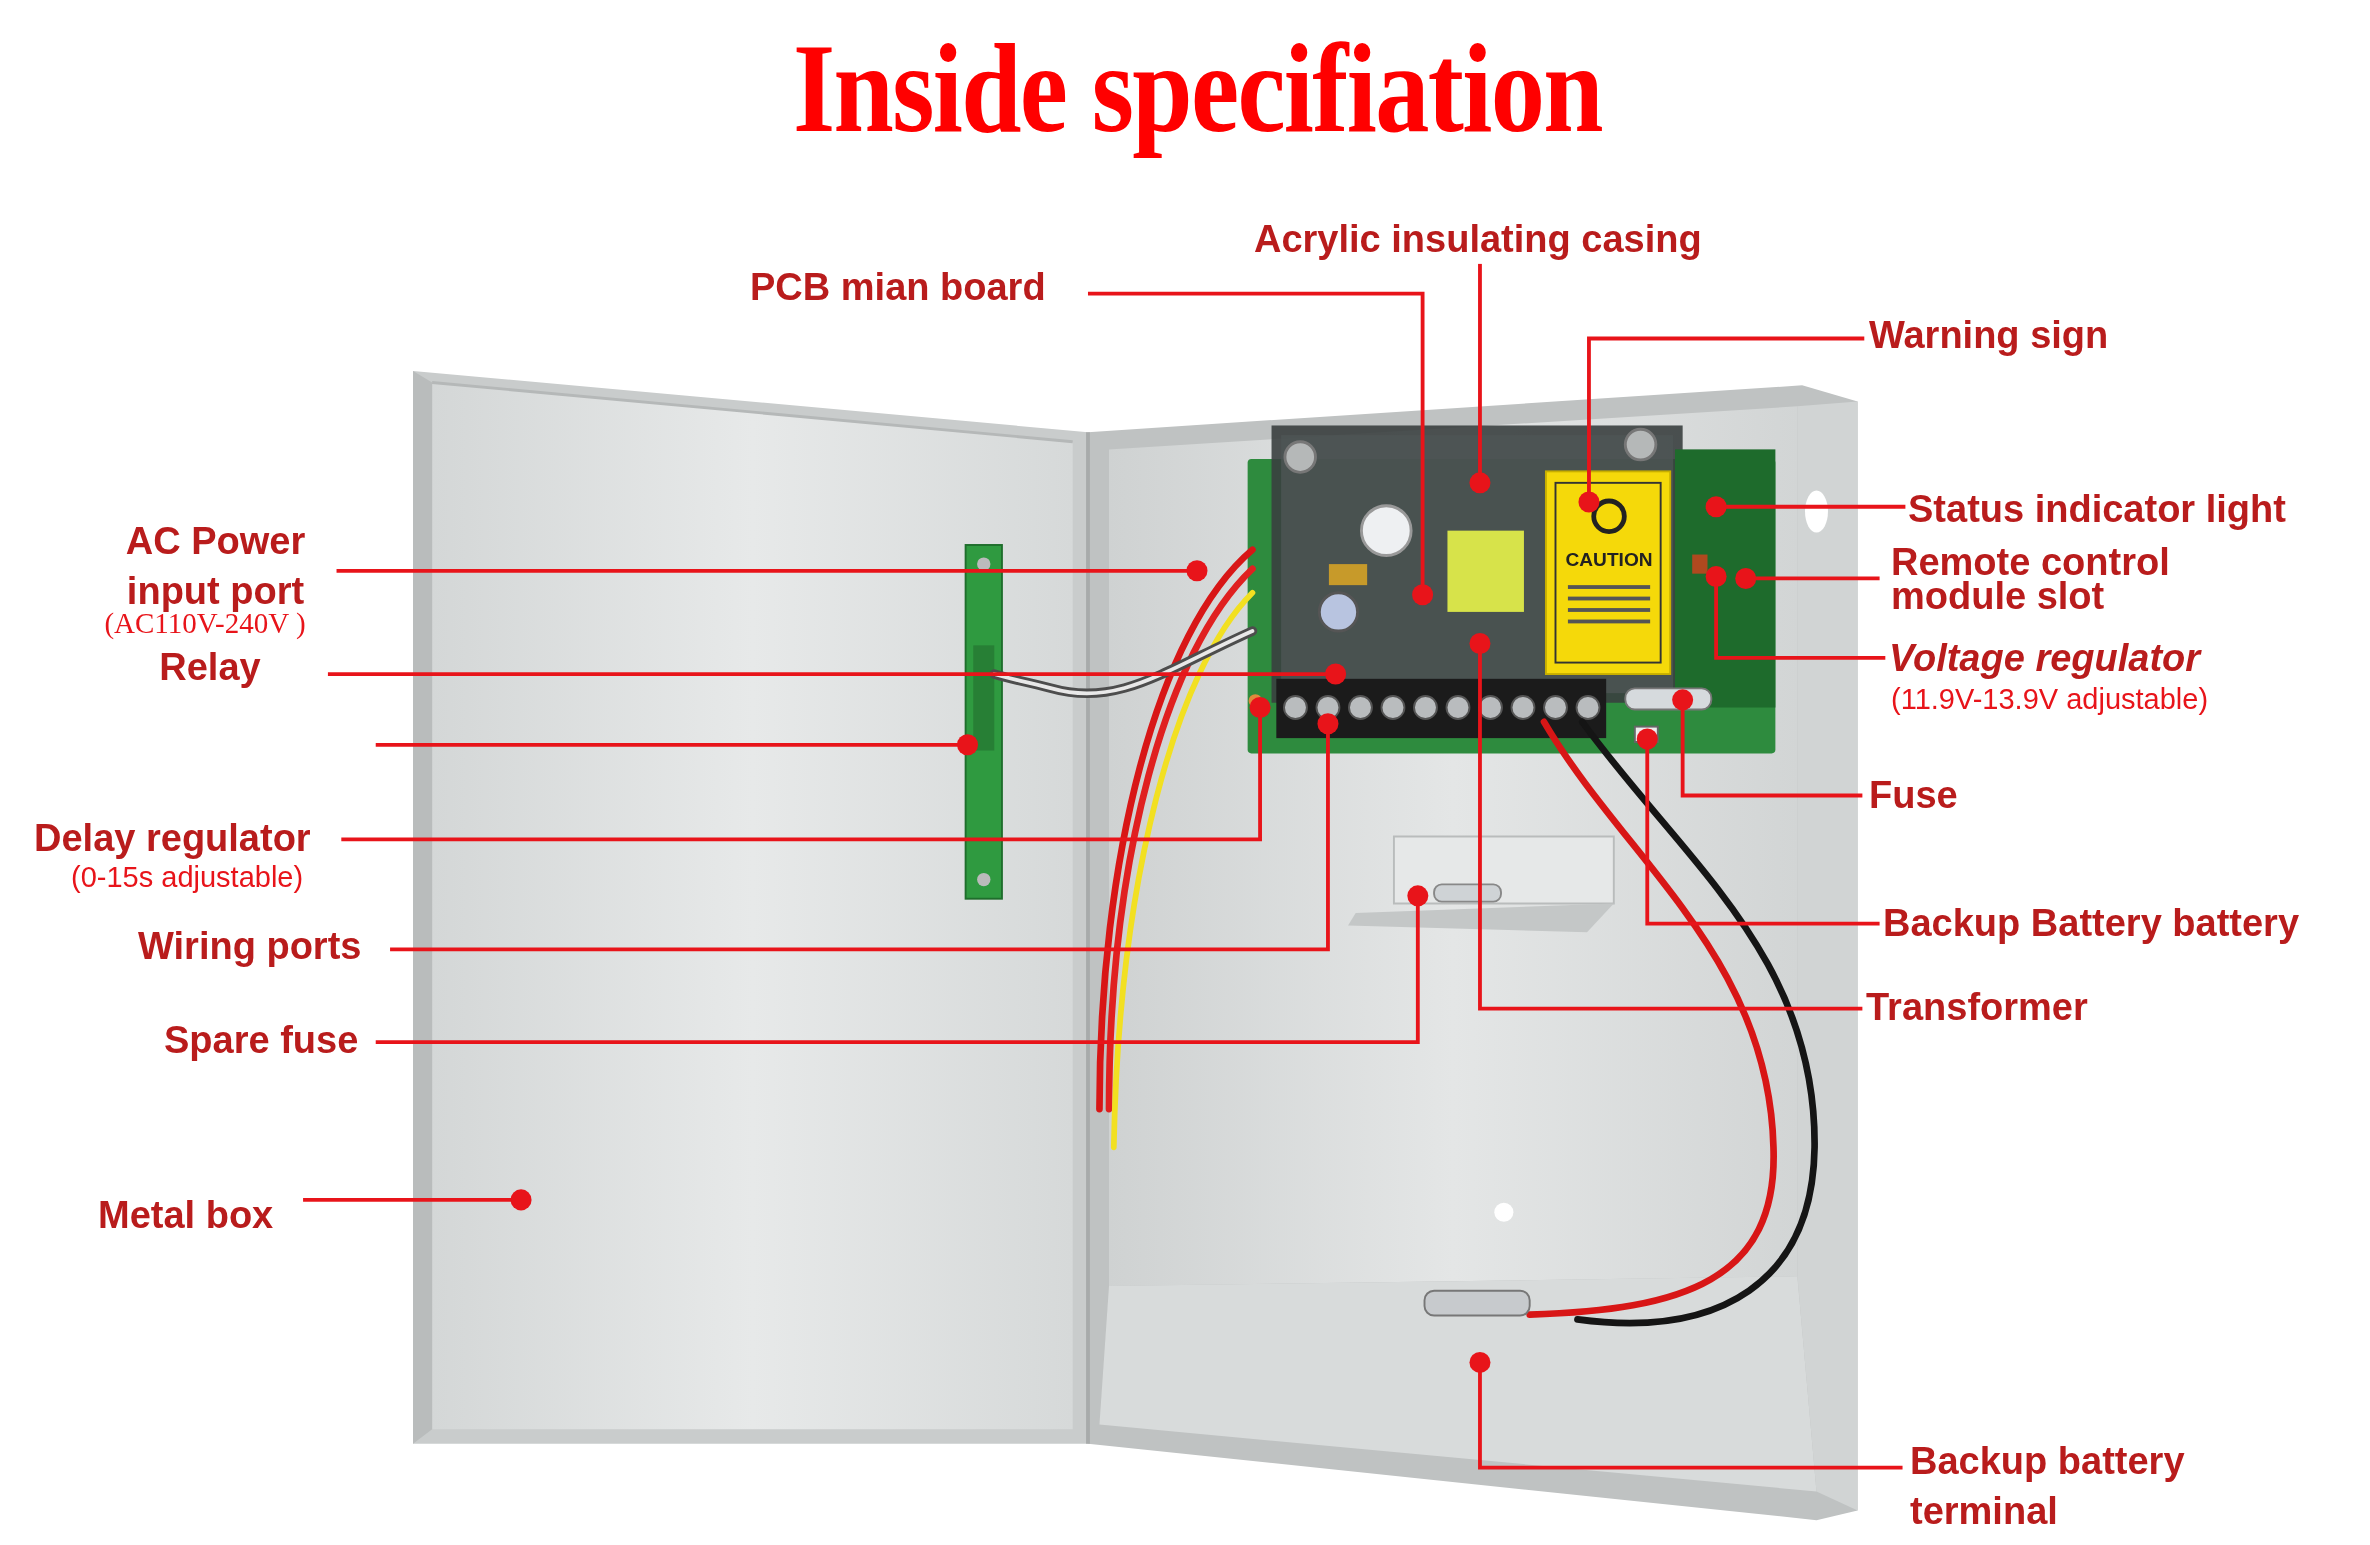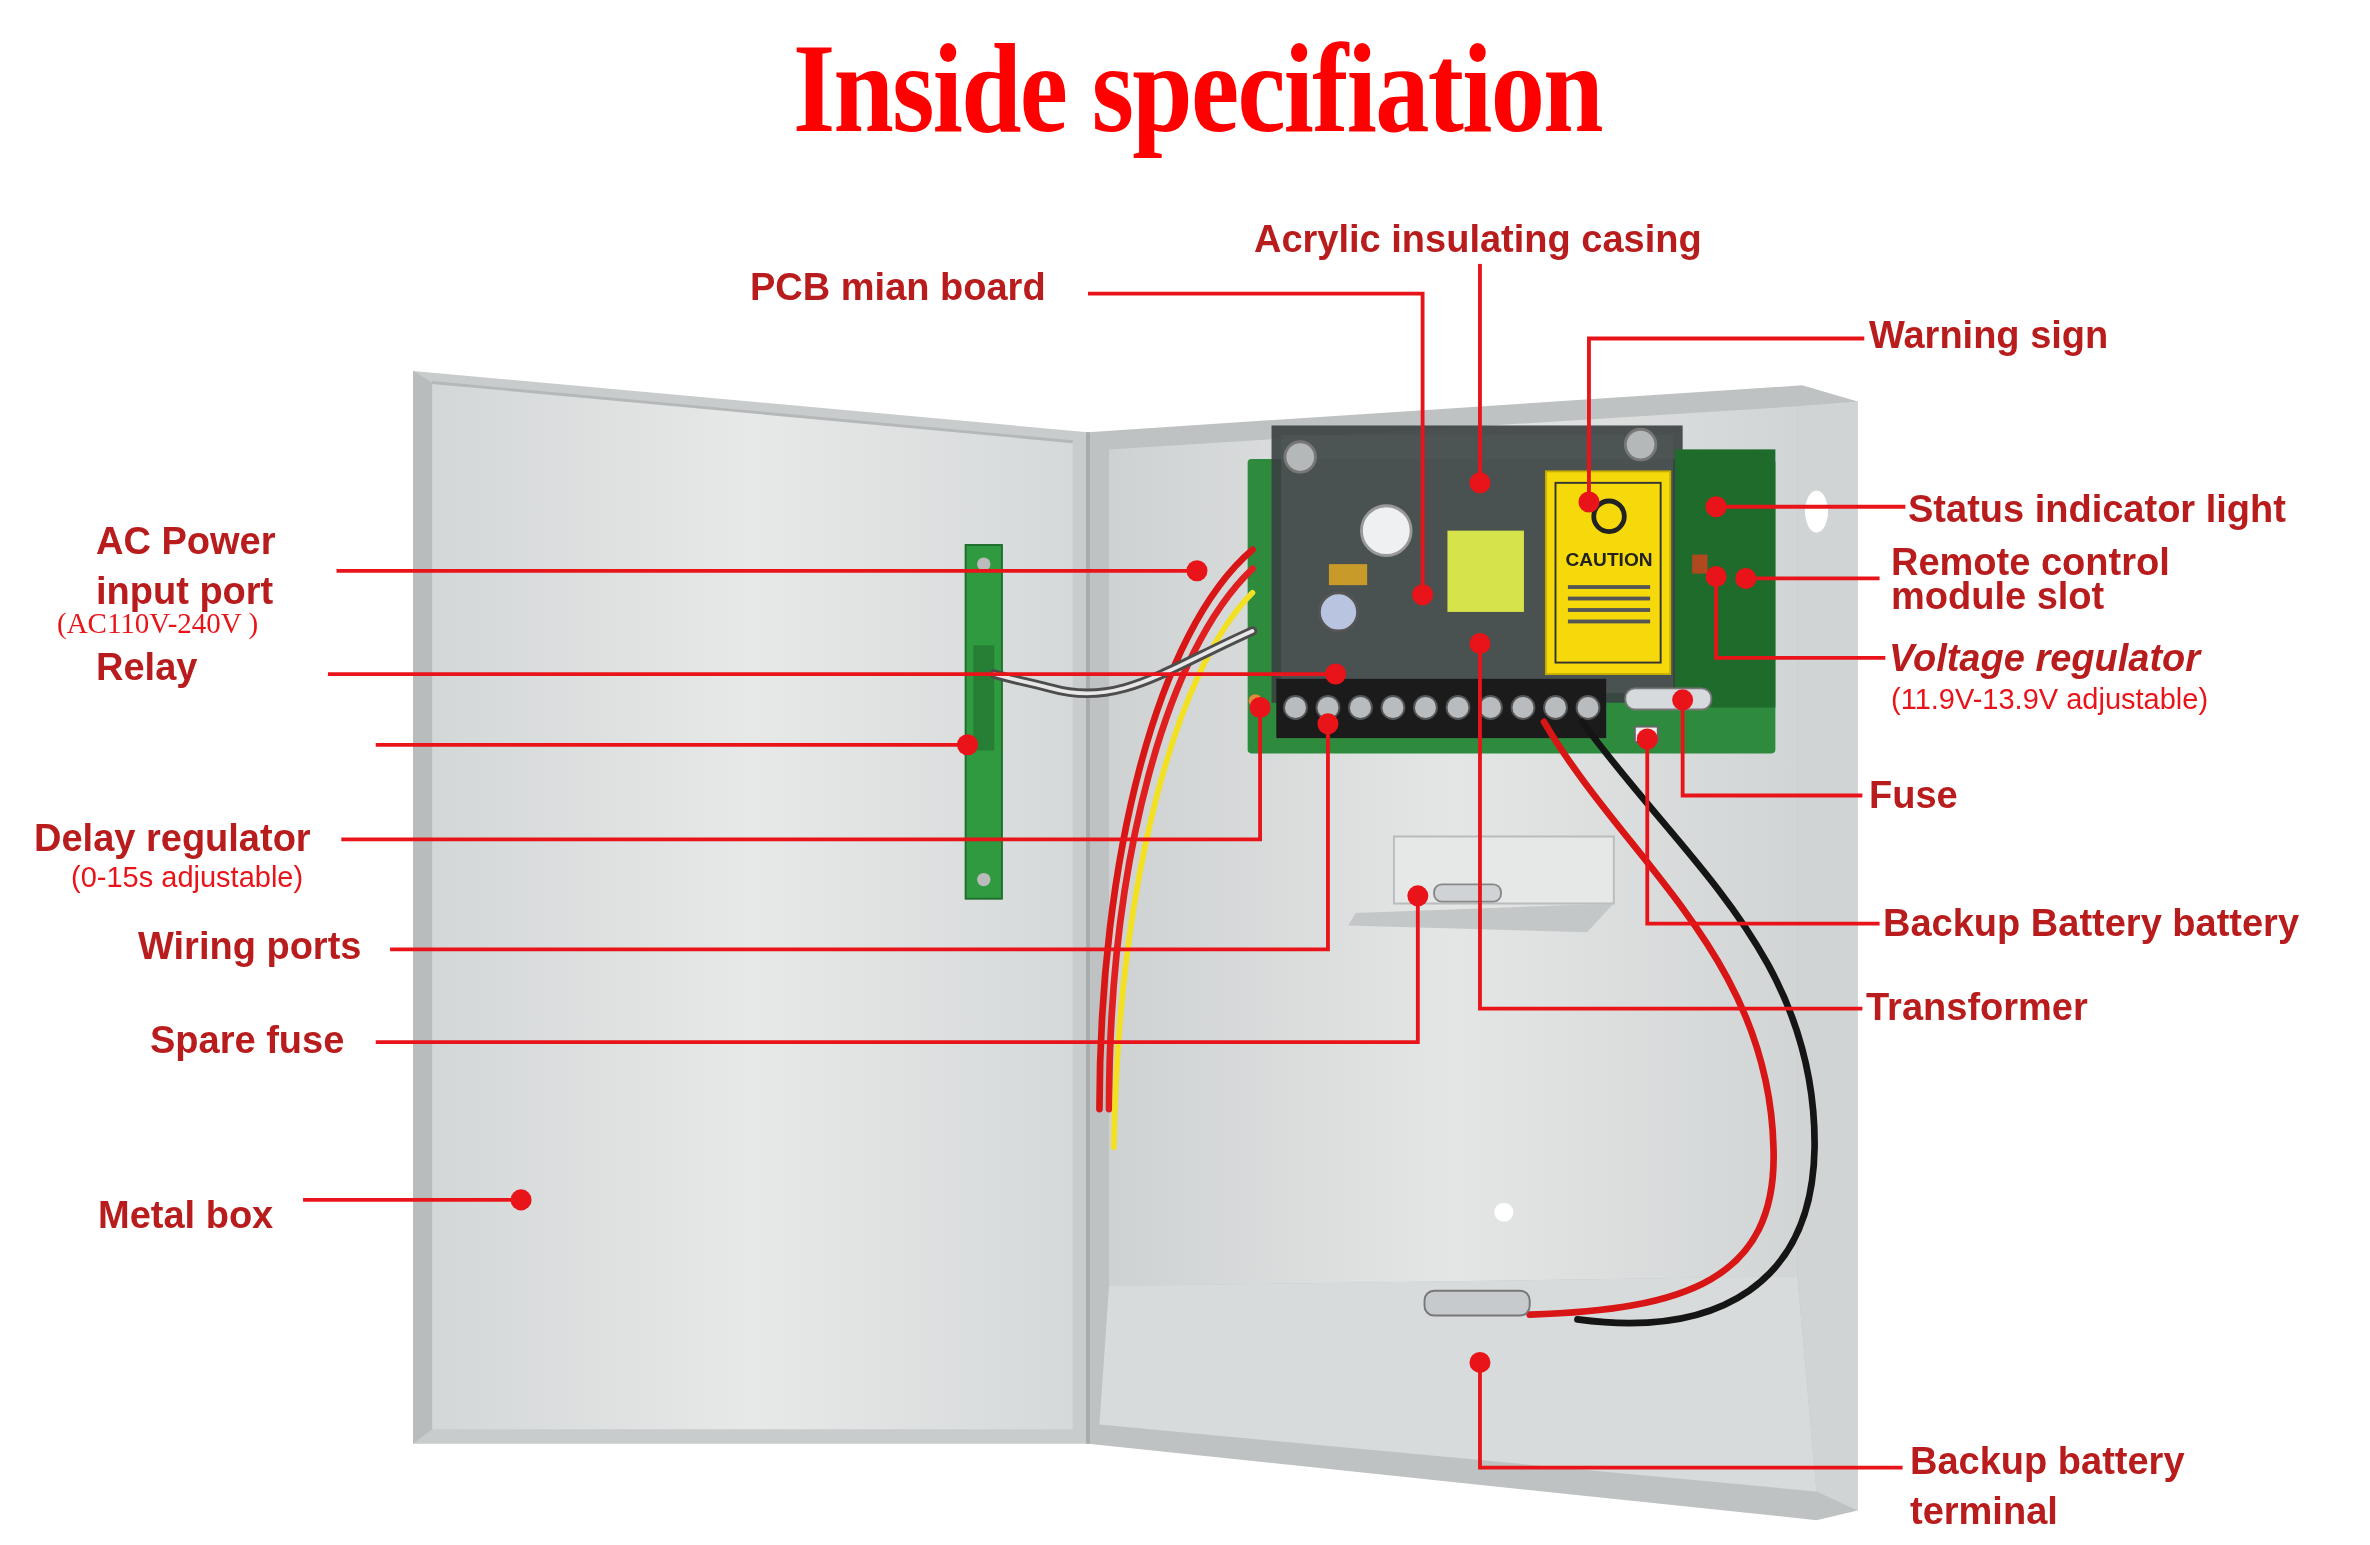--- a/index.html
+++ b/index.html
@@ -1,21 +1,21 @@
 <!DOCTYPE html>
 <html><head>
 <meta charset="utf-8">
 <style>
   html,body{margin:0;padding:0;background:#fff;}
   body{width:2371px;height:1546px;position:relative;overflow:hidden;font-family:"Liberation Sans",sans-serif;}
   #title{position:absolute;left:0;width:2371px;top:17px;text-align:center;color:#ff0000;font-family:"Liberation Serif",serif;font-weight:bold;font-size:126px;letter-spacing:-1.9px;transform:scaleX(0.86);transform-origin:1271px 0;}
   svg#scene{position:absolute;left:0;top:0;}
   .lbl{position:absolute;color:#b91c1c;font-weight:bold;font-size:38px;line-height:42px;white-space:nowrap;}
   .sub{position:absolute;color:#e8141a;font-size:29px;line-height:31px;white-space:nowrap;}
-  .right{text-align:left;}
+  .right{text-align:center;}
 </style>
 </head>
 <body>
 
 <div id="title">Inside specifiation</div>
 
 <svg id="scene" width="2371" height="1546" viewBox="0 0 2480 1617">
   <defs>
     <linearGradient id="doorG" x1="0" x2="1" y1="0" y2="0">
       <stop offset="0" stop-color="#d4d7d7"></stop>
@@ -173,15 +173,15 @@
   <div>AC Power</div>
   <div>input port</div>
 </div>
 <div class="sub right" style="left:57px;width:296px;top:608px;font-family:Liberation Serif, serif;">(AC110V-240V )</div>
 <div class="lbl right" style="left:96px;width:228px;top:646px;">Relay</div>
 <div class="lbl" style="left:48px;top:698px;line-height:50px;">
 </div>
 <div class="lbl" style="left:34px;top:817px;">Delay regulator</div>
 <div class="sub" style="left:71px;top:862px;">(0-15s adjustable)</div>
 <div class="lbl" style="left:138px;top:925px;">Wiring ports</div>
-<div class="lbl" style="left:150px;top:1019px;">Spare fuse</div>
+<div class="lbl" style="left:164px;top:1019px;">Spare fuse</div>
 <div class="lbl" style="left:98px;top:1194px;">Metal box</div>
 
 
 </body></html>

